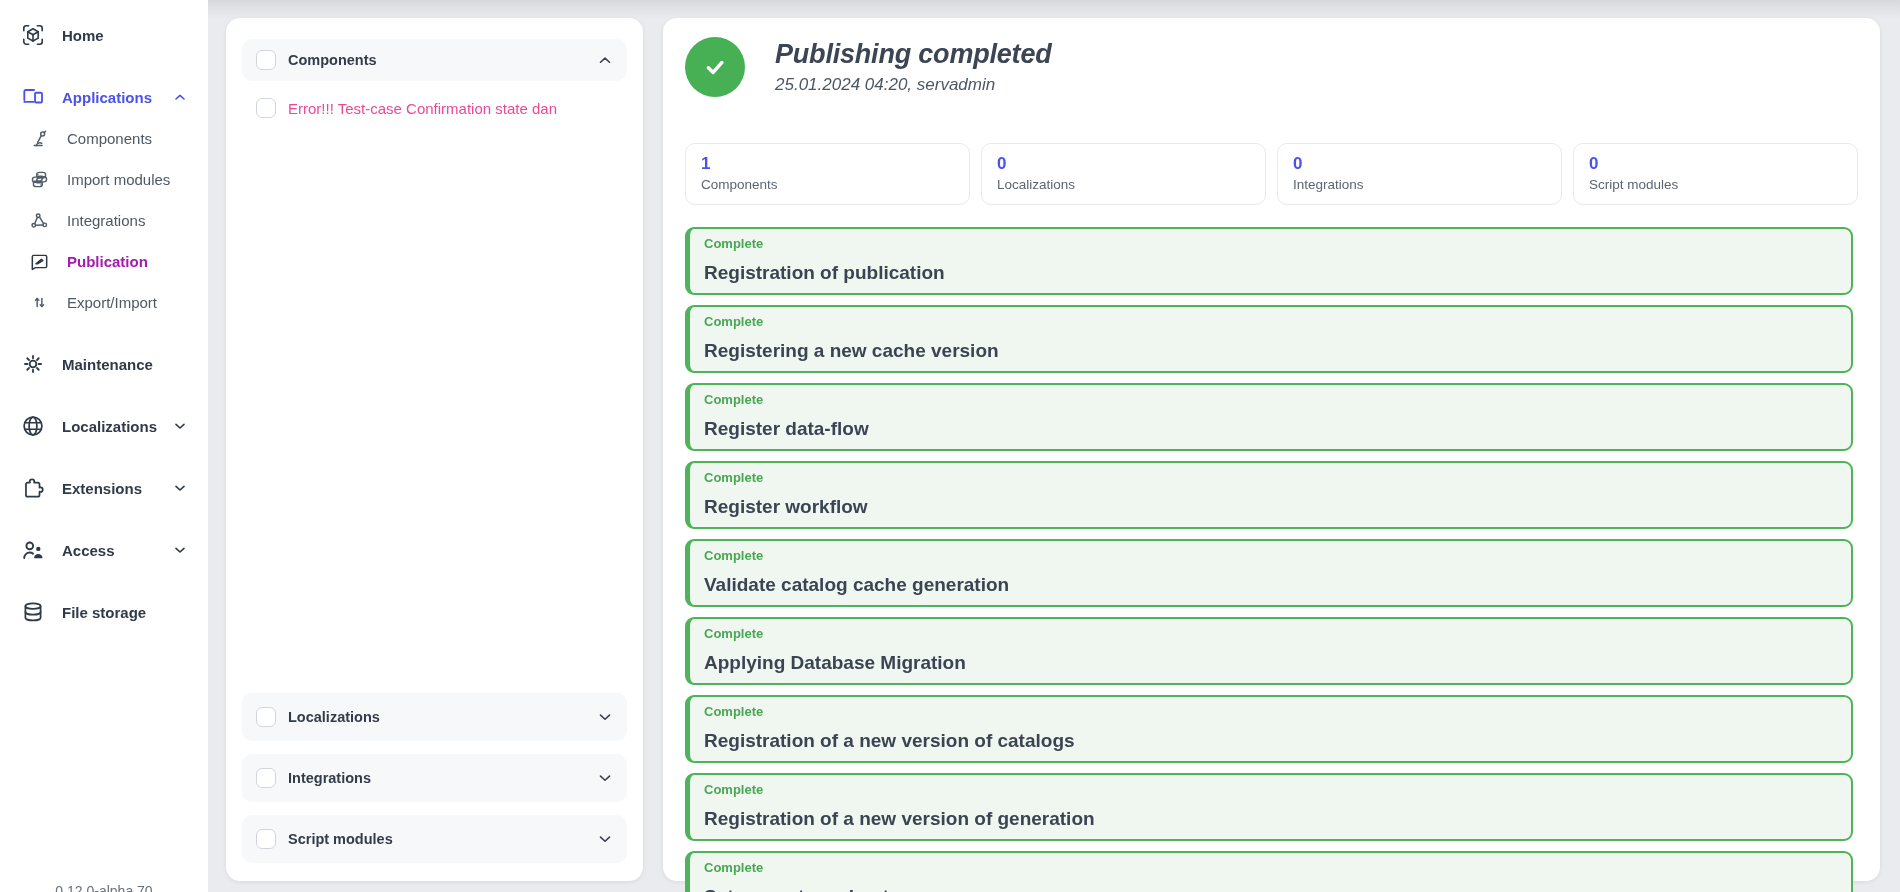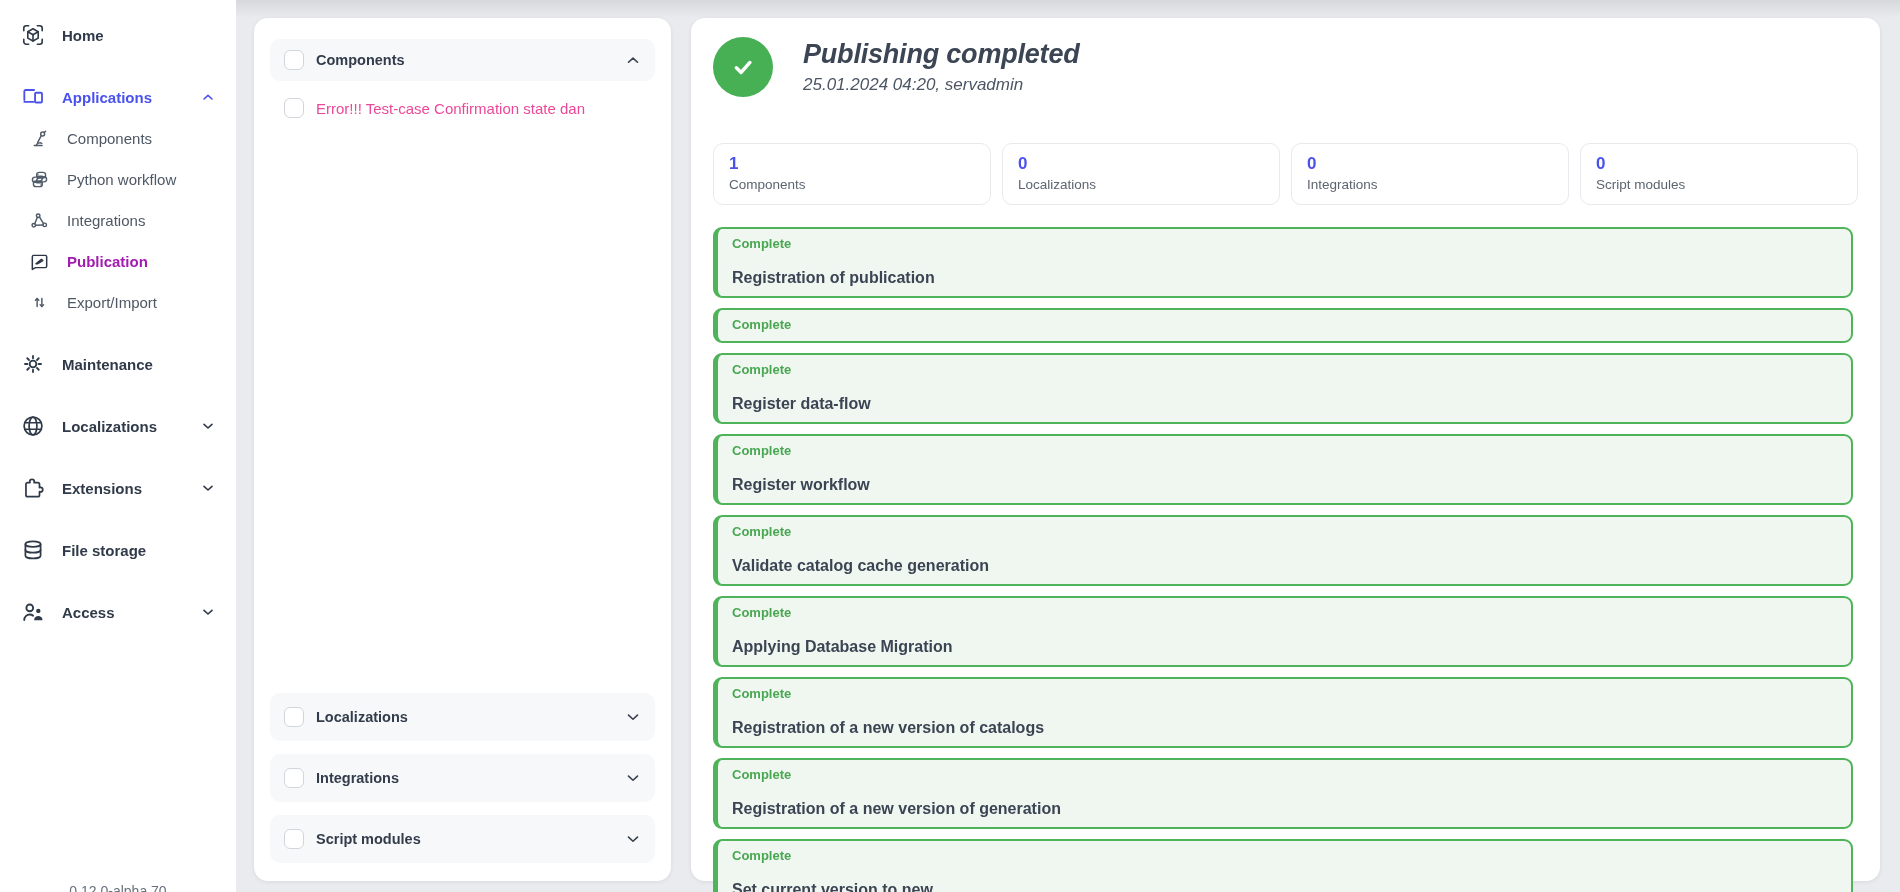--- a/index.html
+++ b/index.html
@@ -2,21 +2,21 @@
 <html><head>
 <meta charset="utf-8">
 <title>Publication</title>
 <style>
   * { margin:0; padding:0; box-sizing:border-box; }
   html,body { width:1900px; height:892px; overflow:hidden; }
   body { font-family:"Liberation Sans", sans-serif; background:#e9ebee; color:#39424f; }
   .app { display:flex; width:100%; height:100%; }
 
   
-  .sidebar { width:236px; flex-shrink:0; background:#ffffff; padding-top:14px; position:relative; z-index:2; }
+  .sidebar { width:208px; flex-shrink:0; background:#ffffff; padding-top:14px; position:relative; z-index:2; }
   .nav-item { display:flex; align-items:center; height:42px; padding:0 20px; cursor:pointer;
               font-size:15px; font-weight:600; color:#303a49; position:relative; }
   .nav-item .ic { width:26px; height:26px; margin-right:16px; display:flex; align-items:center; justify-content:center; color:#2f3a49; }
   .nav-item.gap { margin-top:20px;align-items:center; }
   .nav-item.active { color:#4a52ec; }
   .nav-item.active .ic { color:#4a52ec; }
   .nav-sub { display:flex; align-items:center; height:41px; padding:0 20px 0 29px; cursor:pointer;
              font-size:15px; font-weight:400; color:#4e5865; position:relative; }
   .nav-sub .ic { width:21px; height:21px; margin-right:17px; display:flex; align-items:center; justify-content:center; color:#515c6a; }
   .nav-sub.current { font-weight:700; color:#a21caf; }
@@ -57,21 +57,21 @@
   .stats-row { display:flex; gap:11px; margin-top:46px; }
   .stat-card { flex:1; height:62px; background:#fff; border:1px solid #e7e9ed; border-radius:10px;
                padding:10px 15px; cursor:pointer; }
   .stat-value { font-size:17px; font-weight:700; color:#4a52ec; }
   .stat-label { font-size:13.5px; color:#5c6571; margin-top:3px; }
 
   .steps { margin-top:22px; margin-right:5px; display:flex; flex-direction:column; gap:10px; }
   .step { background:#f0f7f0; border:2px solid #4fb35a; border-left-width:5px; border-radius:9px;
           padding:7px 14px 9px;font-weight:bold; }
   .step-status { font-size:13px; color:#48a751; }
-  .step-name { font-size:16px; color:#3b4453; margin-top:18px; }
+  .step-name { font-size:19px; color:#3b4453; margin-top:11px; }
 </style>
 </head>
 <body>
 
 <div class="app">
 
   <nav class="sidebar">
 
     <div class="nav-item">
       <span class="ic">
@@ -119,21 +119,21 @@
 
     <div class="nav-sub">
       <span class="ic">
         <svg width="21" height="21" viewBox="0 0 24 24" fill="none" stroke="currentColor" stroke-width="1.6" stroke-linecap="round" stroke-linejoin="round">
           <path d="M12 3.9c-2.1 0-3.2 1-3.2 2.5v1.9h6.4v1H7c-1.7 0-3.1 1.2-3.1 2.9S5.3 15.1 7 15.1h1.8v-1.9c0-1.6 1.4-2.9 3.2-2.9h3.7c1.7 0 3.2-1.2 3.2-2.8V6.4c0-1.5-1.1-2.5-3.2-2.5z" transform="rotate(180 12 12)"></path>
           <path d="M12 3.9c-2.1 0-3.2 1-3.2 2.5v1.9h6.4v1H7c-1.7 0-3.1 1.2-3.1 2.9S5.3 15.1 7 15.1h1.8v-1.9c0-1.6 1.4-2.9 3.2-2.9h3.7c1.7 0 3.2-1.2 3.2-2.8V6.4c0-1.5-1.1-2.5-3.2-2.5z"></path>
           <circle cx="10.2" cy="6" r="0.8" fill="currentColor" stroke="none"></circle>
           <circle cx="13.8" cy="18" r="0.8" fill="currentColor" stroke="none"></circle>
         </svg>
       </span>
-      <span>Python workflow</span>
+      <span>Import modules</span>
     </div>
 
     <div class="nav-sub">
       <span class="ic">
         <svg width="21" height="21" viewBox="0 0 24 24" fill="none" stroke="currentColor" stroke-width="1.7" stroke-linecap="round" stroke-linejoin="round">
           <circle cx="5.5" cy="17.5" r="2"></circle>
             <circle cx="10.5" cy="6.5" r="2"></circle>
             <circle cx="18" cy="17" r="2"></circle>
           <path d="M6.5 15.7l3-7.2"></path>
             <path d="M11.9 7.9l4.7 7.6"></path>
@@ -208,44 +208,44 @@
       <span>Extensions</span>
       <span class="chev">
         <svg width="16" height="16" viewBox="0 0 24 24" fill="none" stroke="currentColor" stroke-width="2.4" stroke-linecap="round" stroke-linejoin="round">
             <polyline points="6,9.5 12,15 18,9.5"></polyline>
           </svg>
       </span>
     </div>
 
     <div class="nav-item gap">
       <span class="ic">
-        <svg width="26" height="26" viewBox="0 0 24 24" fill="none" stroke="currentColor" stroke-width="1.6" stroke-linecap="round">
-          <ellipse cx="12" cy="6.6" rx="7" ry="2.5"></ellipse>
-          <path d="M5 6.6v10.6c0 1.4 3.1 2.6 7 2.6s7-1.2 7-2.6V6.6"></path>
-          <path d="M5 11.9c0 1.4 3.1 2.6 7 2.6s7-1.2 7-2.6"></path>
-        </svg>
-      </span>
-      <span>File storage</span>
-    </div>
-
-    <div class="nav-item gap">
-      <span class="ic">
         <svg width="26" height="26" viewBox="0 0 24 24" fill="none" stroke="currentColor" stroke-width="1.7" stroke-linecap="round">
           <circle cx="9" cy="8.2" r="3.1"></circle>
           <path d="M3.9 19.4c0-2.8 2.3-5.1 5.1-5.1 1.2 0 2.3.4 3.1 1.1"></path>
           <circle cx="16.9" cy="11" r="2" fill="currentColor" stroke="none"></circle>
           <path d="M13 19.5a3.9 3.9 0 0 1 7.8 0z" fill="currentColor" stroke="none"></path>
         </svg>
       </span>
       <span>Access</span>
       <span class="chev">
         <svg width="16" height="16" viewBox="0 0 24 24" fill="none" stroke="currentColor" stroke-width="2.4" stroke-linecap="round" stroke-linejoin="round">
             <polyline points="6,9.5 12,15 18,9.5"></polyline>
           </svg>
       </span>
+    </div>
+
+    <div class="nav-item gap">
+      <span class="ic">
+        <svg width="26" height="26" viewBox="0 0 24 24" fill="none" stroke="currentColor" stroke-width="1.6" stroke-linecap="round">
+          <ellipse cx="12" cy="6.6" rx="7" ry="2.5"></ellipse>
+          <path d="M5 6.6v10.6c0 1.4 3.1 2.6 7 2.6s7-1.2 7-2.6V6.6"></path>
+          <path d="M5 11.9c0 1.4 3.1 2.6 7 2.6s7-1.2 7-2.6"></path>
+        </svg>
+      </span>
+      <span>File storage</span>
     </div>
 
     <div class="version">0.12.0-alpha.70</div>
   </nav>
 
   <div class="content">
 
     <section class="panel filter-panel">
 
       <div class="section-row hdr">
@@ -329,20 +329,21 @@
         </div>
       </div>
 
       <div class="steps">
         <div class="step">
           <div class="step-status">Complete</div>
           <div class="step-name">Registration of publication</div>
         </div>
         <div class="step">
           <div class="step-status">Complete</div>
+          <div class="step-name">Registering a new cache version</div>
         </div>
         <div class="step">
           <div class="step-status">Complete</div>
           <div class="step-name">Register data-flow</div>
         </div>
         <div class="step">
           <div class="step-status">Complete</div>
           <div class="step-name">Register workflow</div>
         </div>
         <div class="step">

